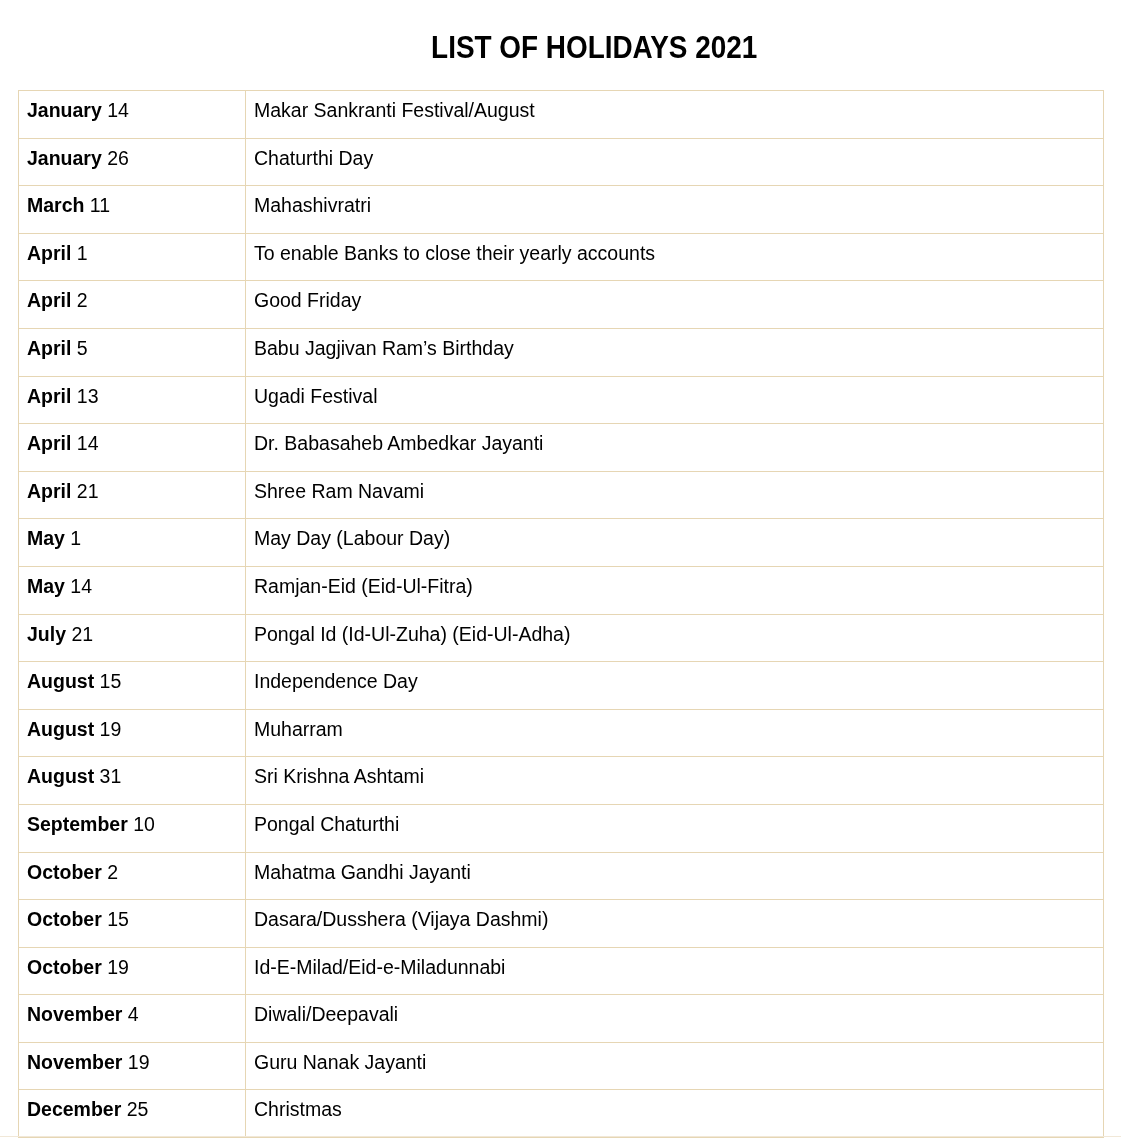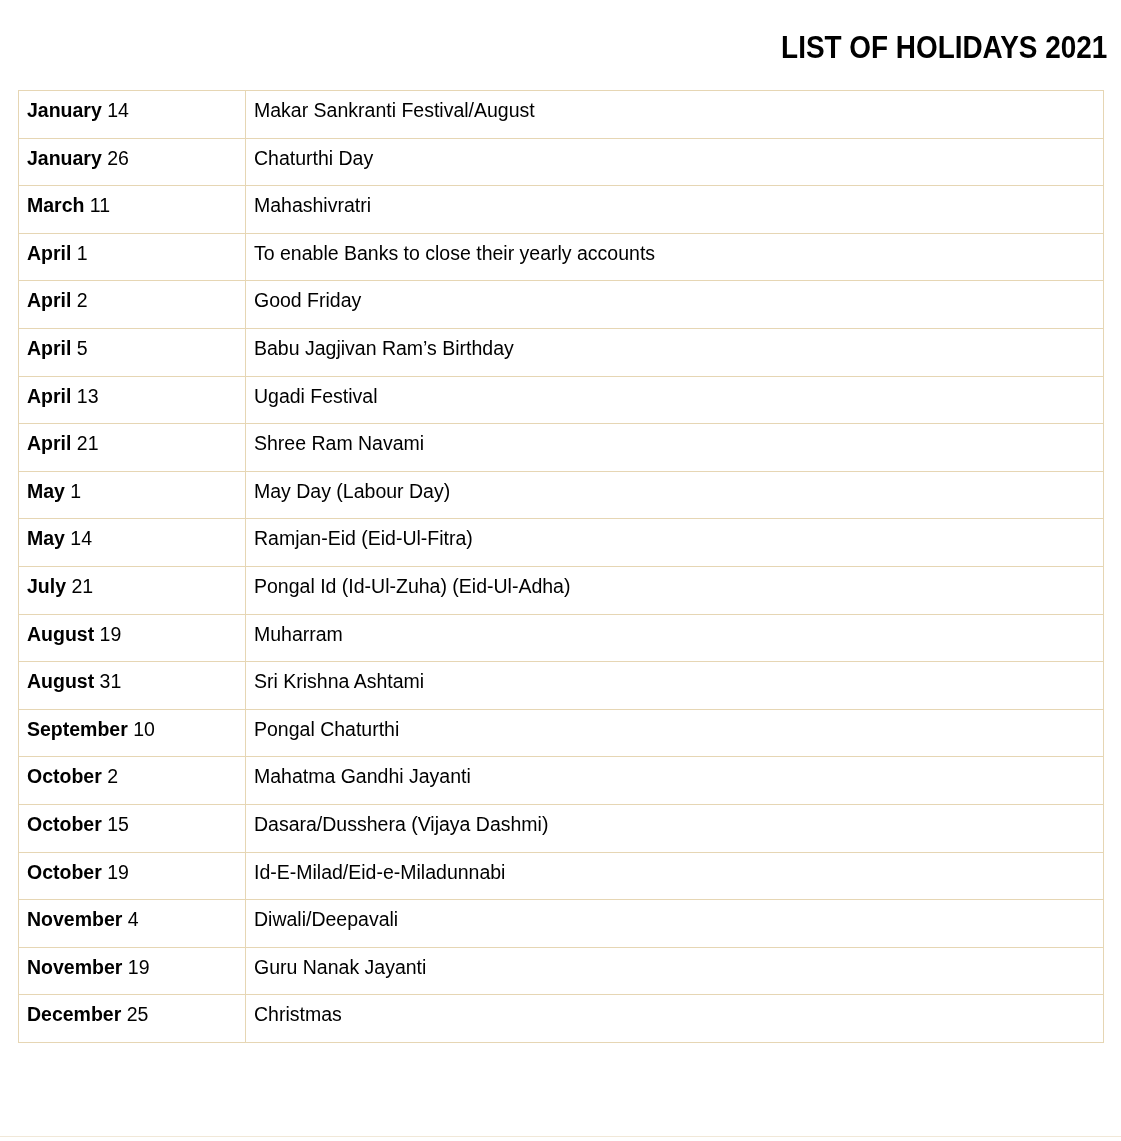--- a/index.html
+++ b/index.html
@@ -11,23 +11,23 @@
     position: relative;
     width: 1121px;
     height: 1141px;
     font-family: "Liberation Sans", sans-serif;
     color: #000000;
     overflow: hidden;
   }
   .title-wrap {
     position: absolute;
     top: 30px;
-    left: 18px;
+    left: 30px;
     width: 1085px;
-    text-align: right;
+    text-align: center;
   }
   .page-title {
     display: inline-block;
     position: relative;
     left: 22px;
     font-size: 31px;
     font-weight: bold;
     letter-spacing: 0px;
     transform: scaleX(0.90);
     transform-origin: center;
@@ -104,20 +104,24 @@
   <tr>
     <td class="date-cell"><span class="month">April</span><span> </span><span class="day">5</span></td>
     <td class="holiday-cell"><span>Babu Jagjivan Ram’s Birthday</span></td>
   </tr>
 
   <tr>
     <td class="date-cell"><span class="month">April</span><span> </span><span class="day">13</span></td>
     <td class="holiday-cell"><span>Ugadi Festival</span></td>
   </tr>
 
+  <tr>
+    <td class="date-cell"><span class="month">April</span><span> </span><span class="day">14</span></td>
+    <td class="holiday-cell"><span>Dr. Babasaheb Ambedkar Jayanti</span></td>
+  </tr>
 
   <tr>
     <td class="date-cell"><span class="month">April</span><span> </span><span class="day">21</span></td>
     <td class="holiday-cell"><span>Shree Ram Navami</span></td>
   </tr>
 
   <tr>
     <td class="date-cell"><span class="month">May</span><span> </span><span class="day">1</span></td>
     <td class="holiday-cell"><span>May Day (Labour Day)</span></td>
   </tr>
@@ -125,20 +129,24 @@
   <tr>
     <td class="date-cell"><span class="month">May</span><span> </span><span class="day">14</span></td>
     <td class="holiday-cell"><span>Ramjan-Eid (Eid-Ul-Fitra)</span></td>
   </tr>
 
   <tr>
     <td class="date-cell"><span class="month">July</span><span> </span><span class="day">21</span></td>
     <td class="holiday-cell"><span>Pongal Id (Id-Ul-Zuha) (Eid-Ul-Adha)</span></td>
   </tr>
 
+  <tr>
+    <td class="date-cell"><span class="month">August</span><span> </span><span class="day">15</span></td>
+    <td class="holiday-cell"><span>Independence Day</span></td>
+  </tr>
 
   <tr>
     <td class="date-cell"><span class="month">August</span><span> </span><span class="day">19</span></td>
     <td class="holiday-cell"><span>Muharram</span></td>
   </tr>
 
   <tr>
     <td class="date-cell"><span class="month">August</span><span> </span><span class="day">31</span></td>
     <td class="holiday-cell"><span>Sri Krishna Ashtami</span></td>
   </tr>

